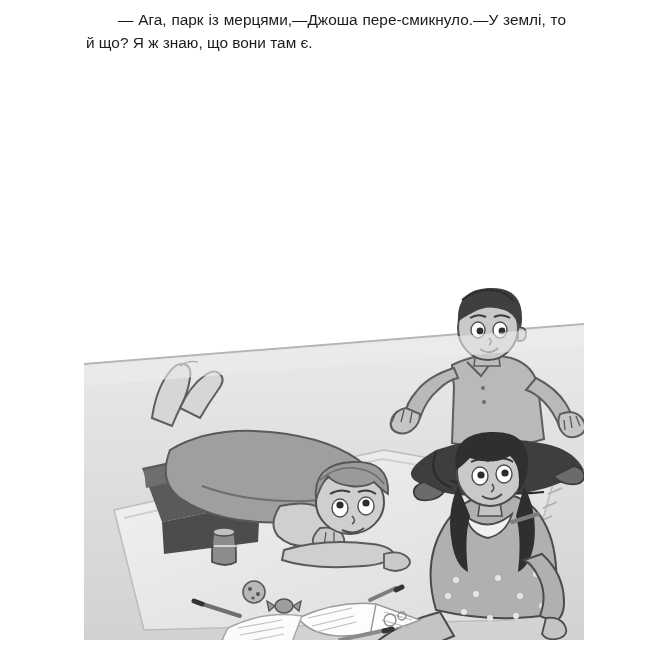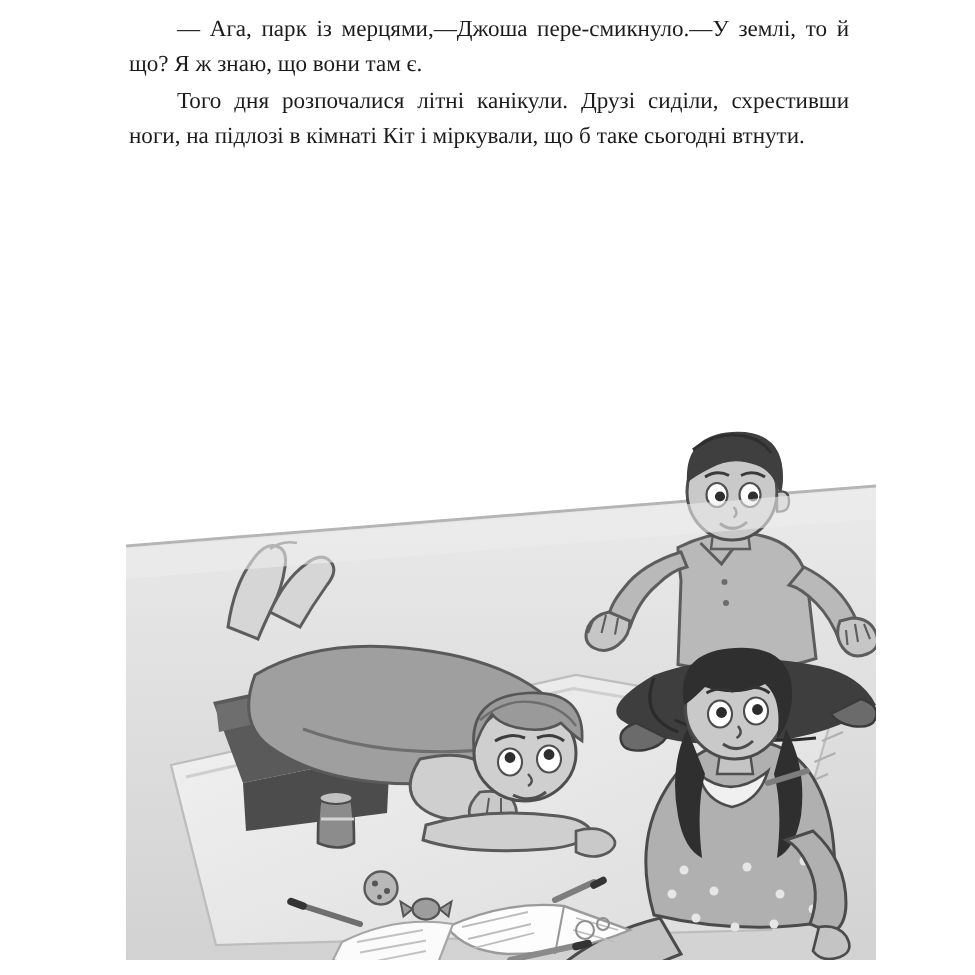--- a/index.html
+++ b/index.html
@@ -18,21 +18,21 @@
     width: 650px;
     height: 650px;
     background: #ffffff;
     box-sizing: border-box;
   }
   .text-block {
     position: absolute;
     top: 8px;
     left: 86px;
     width: 480px;
-    font-family: Liberation Serif, serif;
+    font-family: Liberation Sans, sans-serif;
     font-size: 15.4px;
     line-height: 23px;
     color: #1b1b1b;
     text-align: justify;
     text-justify: inter-word;
   }
   .para {
     margin: 0;
     text-indent: 32px;
   }
@@ -52,21 +52,20 @@
     height: 100%;
   }
 </style>
 </head>
 <body>
 
 <div class="page">
 
   <div class="text-block">
     <p class="para">— Ага, парк із мерцями,—Джоша пере-смикнуло.—У землі, то й що? Я ж знаю, що вони там є.</p>
-    <p class="para">Того дня розпочалися літні канікули. Друзі сиділи, схрестивши ноги, на підлозі в кімнаті Кіт і міркували, що б таке сьогодні втнути.</p>
   </div>
 
   <div class="illustration">
     <svg viewBox="0 0 500 490" xmlns="http://www.w3.org/2000/svg" role="img" aria-label="illustration">
       <defs>
         <linearGradient id="floorGrad" x1="0" y1="0" x2="0" y2="1">
           <stop offset="0%" stop-color="#eaeaea"></stop>
           <stop offset="100%" stop-color="#d2d2d2"></stop>
         </linearGradient>
         <linearGradient id="rugGrad" x1="0" y1="0" x2="1" y2="1">

